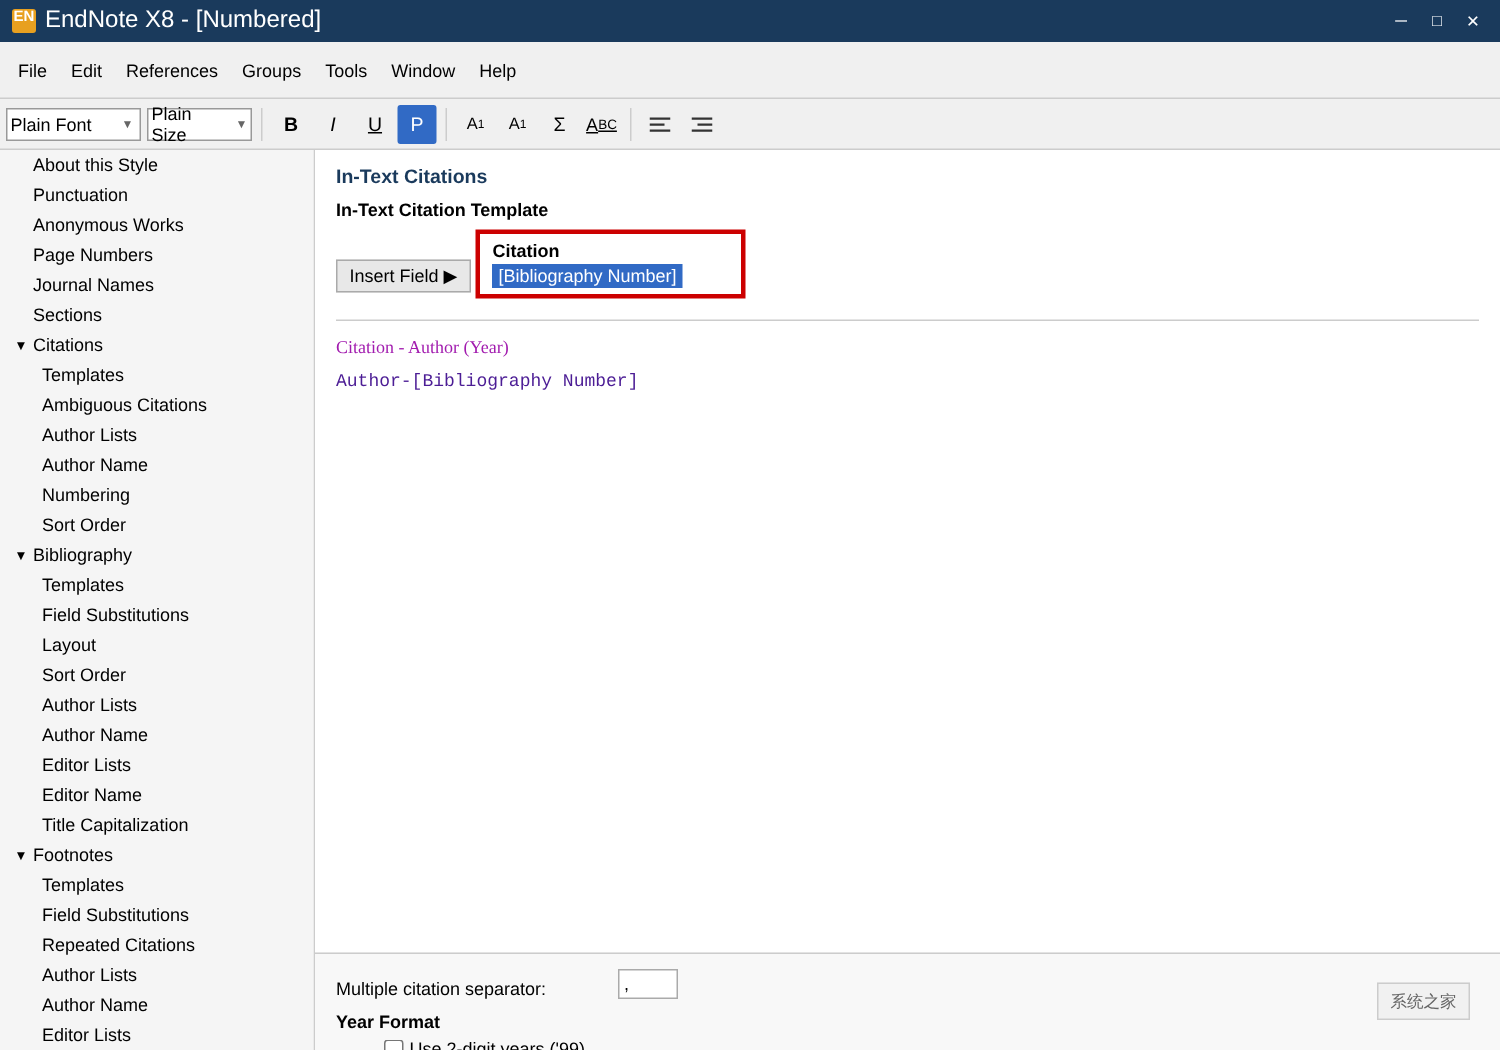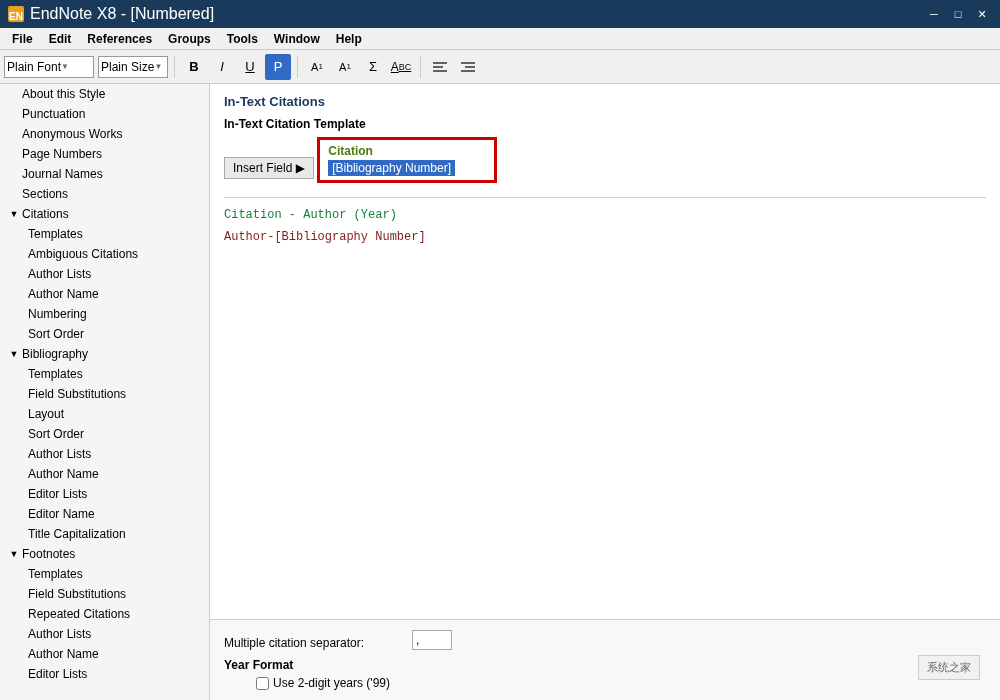--- a/index.html
+++ b/index.html
@@ -27,21 +27,21 @@
       display: flex;
       align-items: center;
       gap: 6px;
     }
     .title-bar-icon {
       width: 16px;
       height: 16px;
       background: #e8a020;
       border-radius: 2px;
       display: flex;
-      align-items: flex-end;
+      align-items: flex-start;
       justify-content: center;
       font-size: 10px;
       font-weight: bold;
       color: white;
     }
     .title-bar-title {
       font-size: 16px;
     }
     .title-bar-controls {
       display: flex;
@@ -56,26 +56,25 @@
       font-size: 11px;
       color: white;
       cursor: pointer;
       border: none;
       background: transparent;
     }
 
     
     .menu-bar {
       background: #f0f0f0;
-      height: 22px;
+      height: 38px;
       display: flex;
       align-items: center;
       padding: 0 4px;
       border-bottom: 1px solid #ccc;
-      font-weight: bold;
     }
     .menu-item {
       padding: 2px 8px;
       font-size: 12px;
       cursor: pointer;
       color: #000;
     }
 
     
     .toolbar {
@@ -93,21 +92,21 @@
       gap: 2px;
     }
     .toolbar-dropdown {
       height: 22px;
       border: 1px solid #999;
       background: white;
       font-size: 12px;
       padding: 0 2px;
       display: flex;
       align-items: center;
-      gap: 0;
+      gap: 20px;
       cursor: pointer;
     }
     .toolbar-dropdown-arrow {
       font-size: 8px;
       color: #666;
     }
     .toolbar-sep {
       width: 1px;
       height: 22px;
       background: #ccc;
@@ -215,21 +214,21 @@
       padding: 4px 8px;
       display: inline-block;
       background: white;
       margin-bottom: 8px;
       min-width: 180px;
     }
     .citation-box-title {
       font-size: 12px;
       font-weight: bold;
       margin-bottom: 2px;
-      color: #4d7c0f;
+      color: #000000;
     }
     .citation-box-value {
       background: #316ac5;
       color: white;
       padding: 1px 4px;
       font-size: 12px;
       display: inline-block;
     }
 
     .divider-line {
@@ -514,22 +513,22 @@
 
       
       <div class="citation-box">
         <div class="citation-box-title">Citation</div>
         <div class="citation-box-value">[Bibliography Number]</div>
       </div>
 
       <hr class="divider-line">
 
       
-      <div style="padding: 4px 0; font-size: 12px; color: #15803d; font-family: Liberation Mono, monospace;">Citation - Author (Year)</div>
-      <div style="padding: 4px 0; font-size: 12px; color: #7f1d1d; font-family: 'Courier New', monospace;">Author-[Bibliography Number]</div>
+      <div style="padding: 4px 0; font-size: 12px; color: #a21caf; font-family: Liberation Serif, serif;">Citation - Author (Year)</div>
+      <div style="padding: 4px 0; font-size: 12px; color: #4c1d95; font-family: 'Courier New', monospace;">Author-[Bibliography Number]</div>
 
     </div>
 
     <div class="bottom-section">
       <div class="form-row">
         <span class="form-label">Multiple citation separator:</span>
         <input class="form-input-small" type="text" value="," style="">
       </div>
       <div class="form-section-title">Year Format</div>
       <div class="checkbox-row">

